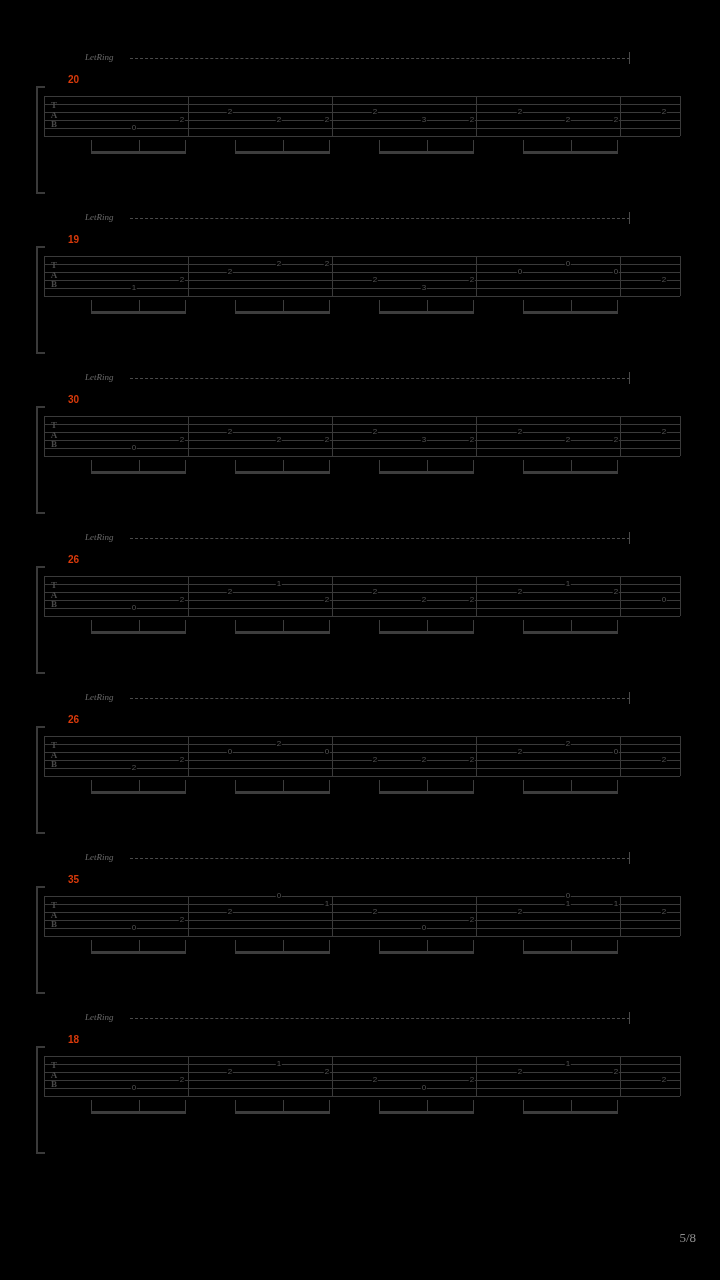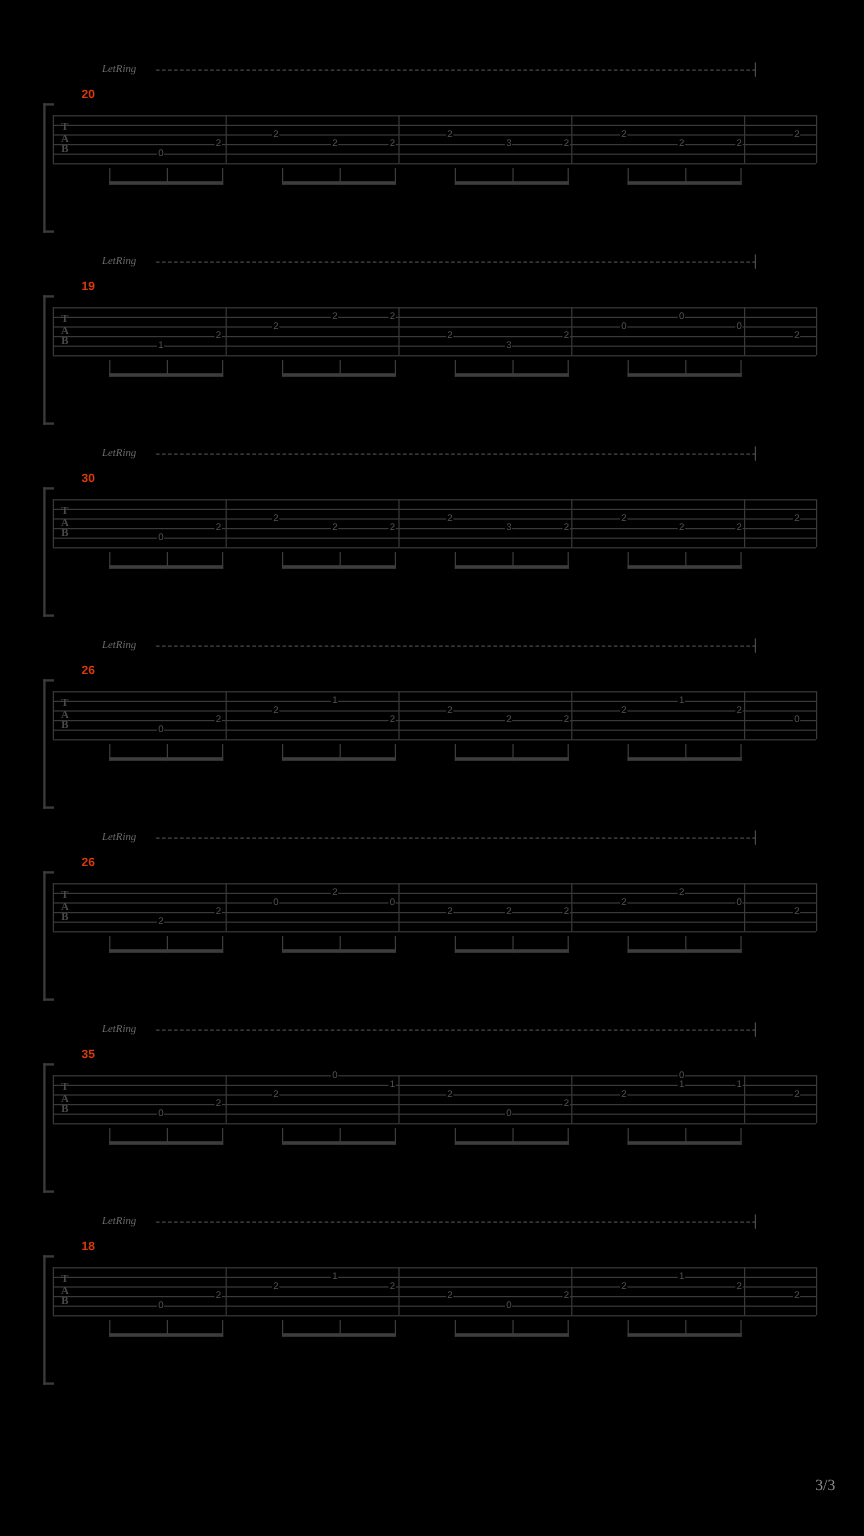--- a/index.html
+++ b/index.html
@@ -582,14 +582,14 @@
           <div class="beamgroup" style="left: 479px; width: 95px; top: 52px;">
             <div class="beam" style="width: 95px;"></div>
             <div class="stem" style="left: 0px;"></div>
             <div class="stem" style="left: 48px;"></div>
             <div class="stem" style="left: 94px;"></div>
           </div>
         </div>
       </div>
     </div>
 
-  <div class="pagenum">3/3</div>
+  <div class="pagenum">5/8</div>
 </div>
 
 </body></html>

